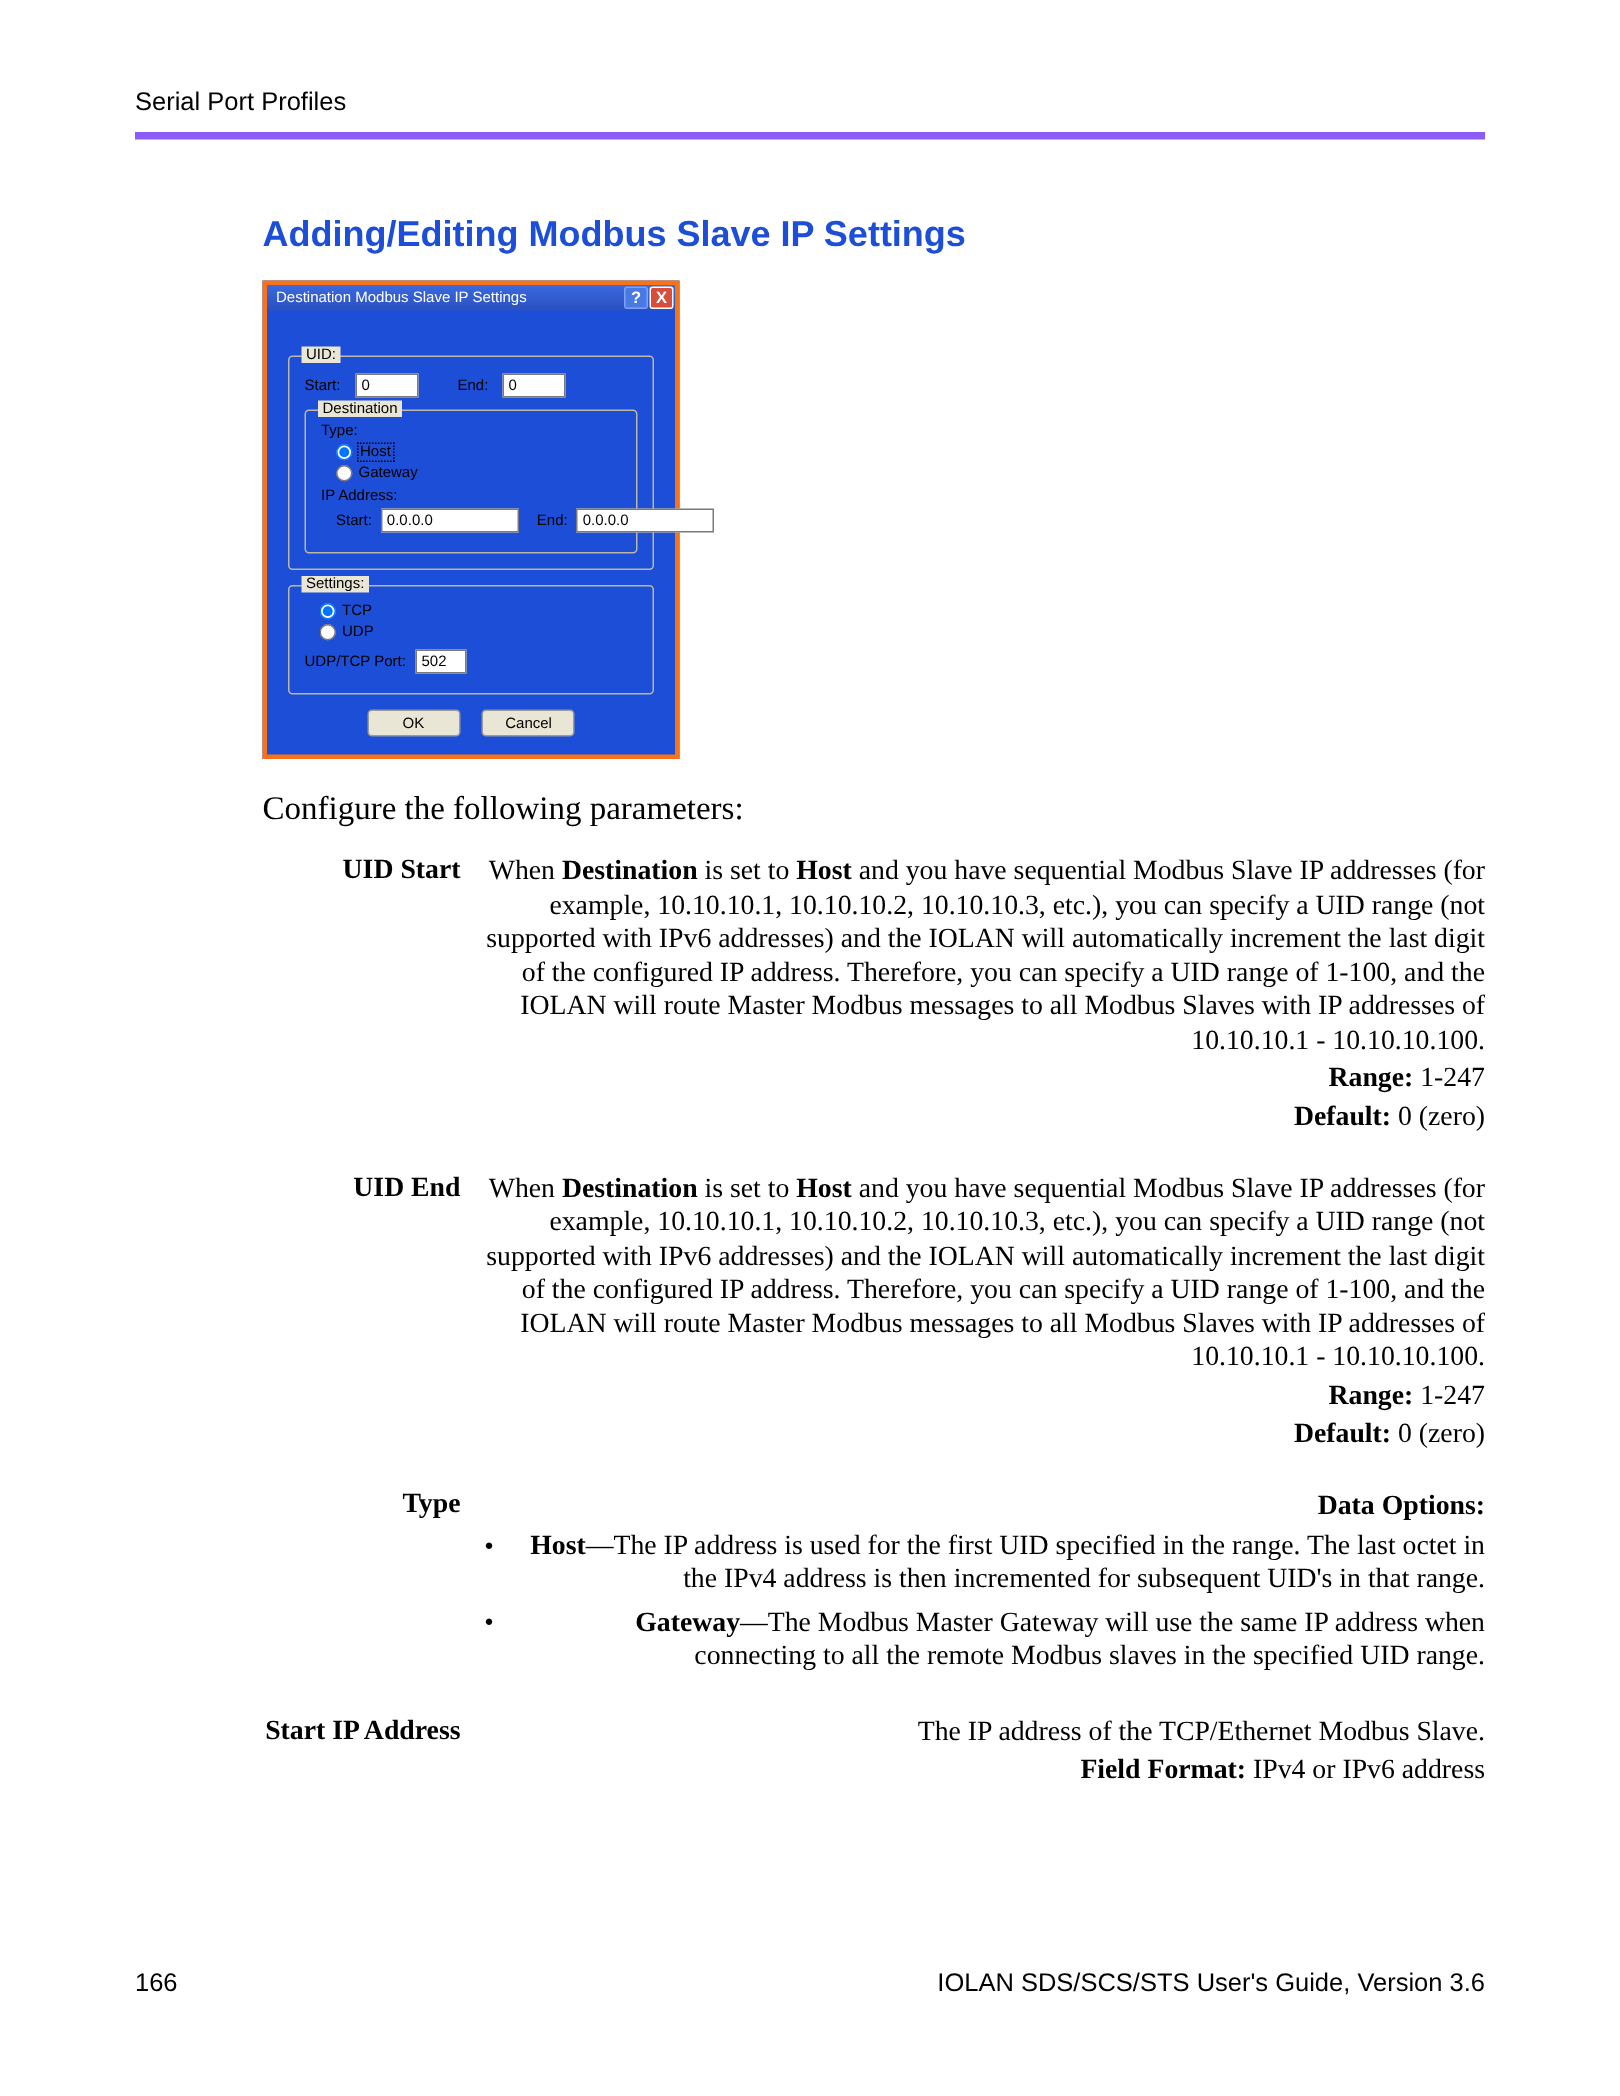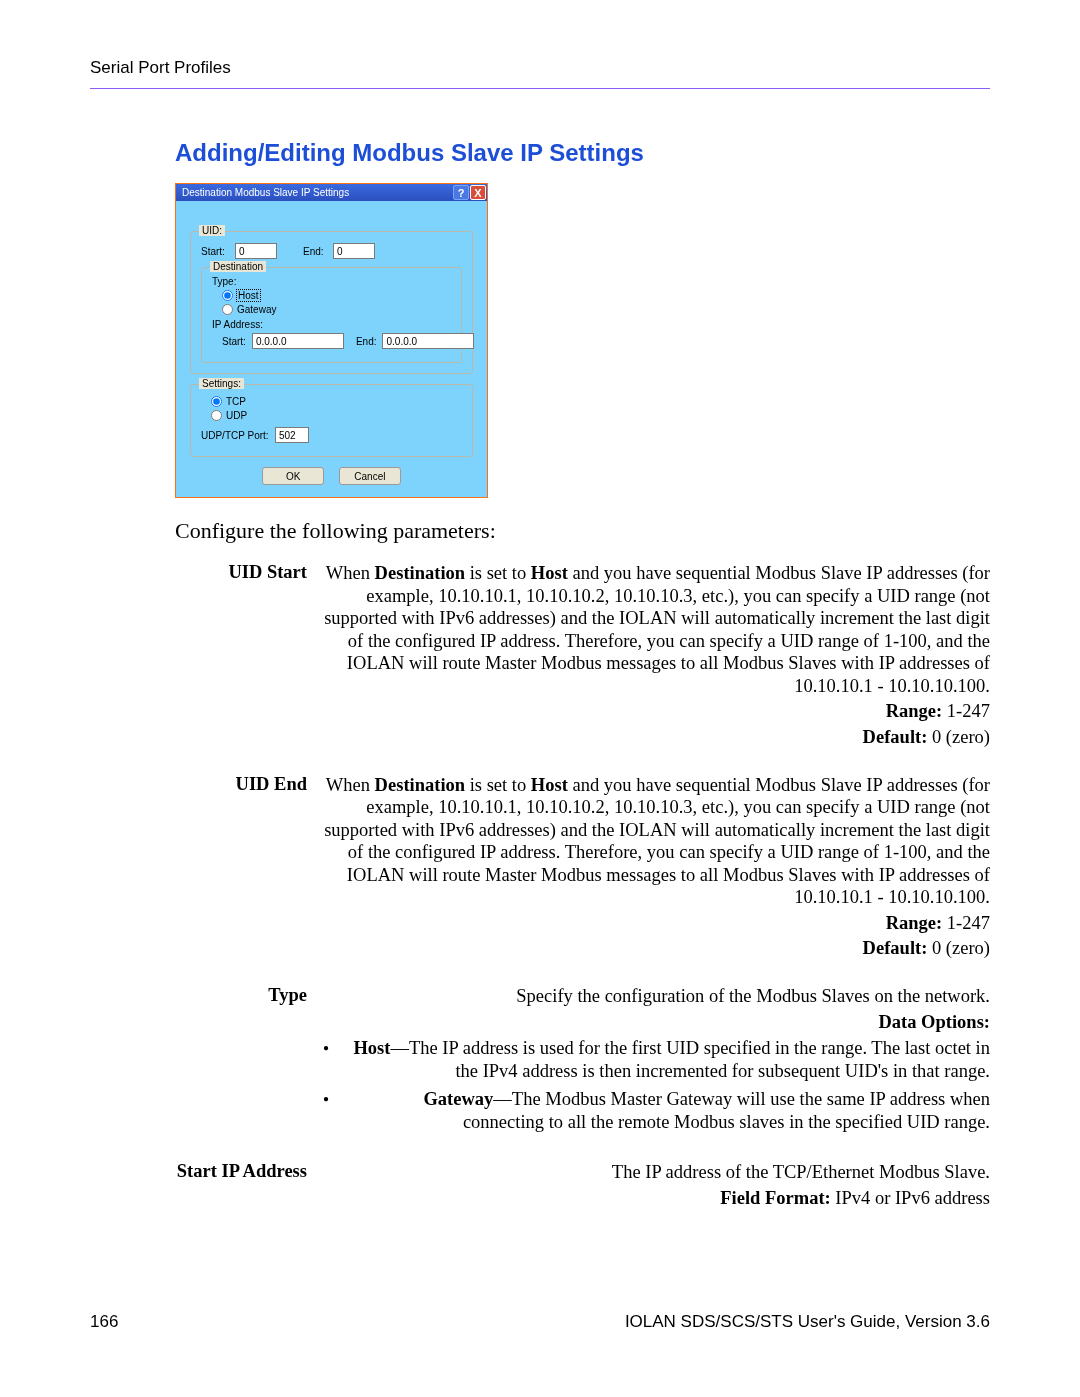--- a/index.html
+++ b/index.html
@@ -11,35 +11,35 @@
     color: #000;
     position: relative;
   }
   .page {
     padding: 58px 90px 0 90px;
   }
   .running-header {
     font-family: Arial, Helvetica, sans-serif;
     font-size: 17px;
     padding-bottom: 10px;
-    border-bottom: 1px solid #8b5cf6;
+    border-bottom: 5px solid #8b5cf6;
   }
   .heading {
     font-family: Arial, Helvetica, sans-serif;
     font-weight: bold;
     font-size: 24px;
     color: #1d4ed8;
     margin: 50px 0 16px 85px;
   }
   
   .dialog {
-    width: 313px;
+    width: 278px;
     margin-left: 85px;
-    background: #7dd3fc;
-    border: 1px solid #f97316;
+    background: #1d4ed8;
+    border: 3px solid #f97316;
     font-family: Tahoma, Arial, sans-serif;
     font-size: 10px;
     color: #000;
   }
   .dlg-title {
     display: flex;
     align-items: center;
     height: 17px;
     background: linear-gradient(#3a6ae0, #2b4fbe);
     color: #fff;
@@ -241,21 +241,20 @@
       <div class="pdesc">
         <p><span>When </span><span class="b">Destination</span><span> is set to </span><span class="b">Host</span><span> and you have sequential Modbus Slave IP addresses (for example, 10.10.10.1, 10.10.10.2, 10.10.10.3, etc.), you can specify a UID range (not supported with IPv6 addresses) and the IOLAN will automatically increment the last digit of the configured IP address. Therefore, you can specify a UID range of 1-100, and the IOLAN will route Master Modbus messages to all Modbus Slaves with IP addresses of 10.10.10.1 - 10.10.10.100.</span></p>
         <p class="metaline"><span class="b">Range:</span><span> 1-247</span></p>
         <p class="metaline"><span class="b">Default:</span><span> 0 (zero)</span></p>
       </div>
     </div>
 
     <div class="prow">
       <div class="pname">Type</div>
       <div class="pdesc">
-        <p>Specify the configuration of the Modbus Slaves on the network.</p>
         <p class="b">Data Options:</p>
         <ul class="opts">
           <li><span class="b">Host</span><span>—The IP address is used for the first UID specified in the range. The last octet in the IPv4 address is then incremented for subsequent UID's in that range.</span></li>
           <li><span class="b">Gateway</span><span>—The Modbus Master Gateway will use the same IP address when connecting to all the remote Modbus slaves in the specified UID range.</span></li>
         </ul>
       </div>
     </div>
 
     <div class="prow">
       <div class="pname">Start IP Address</div>

